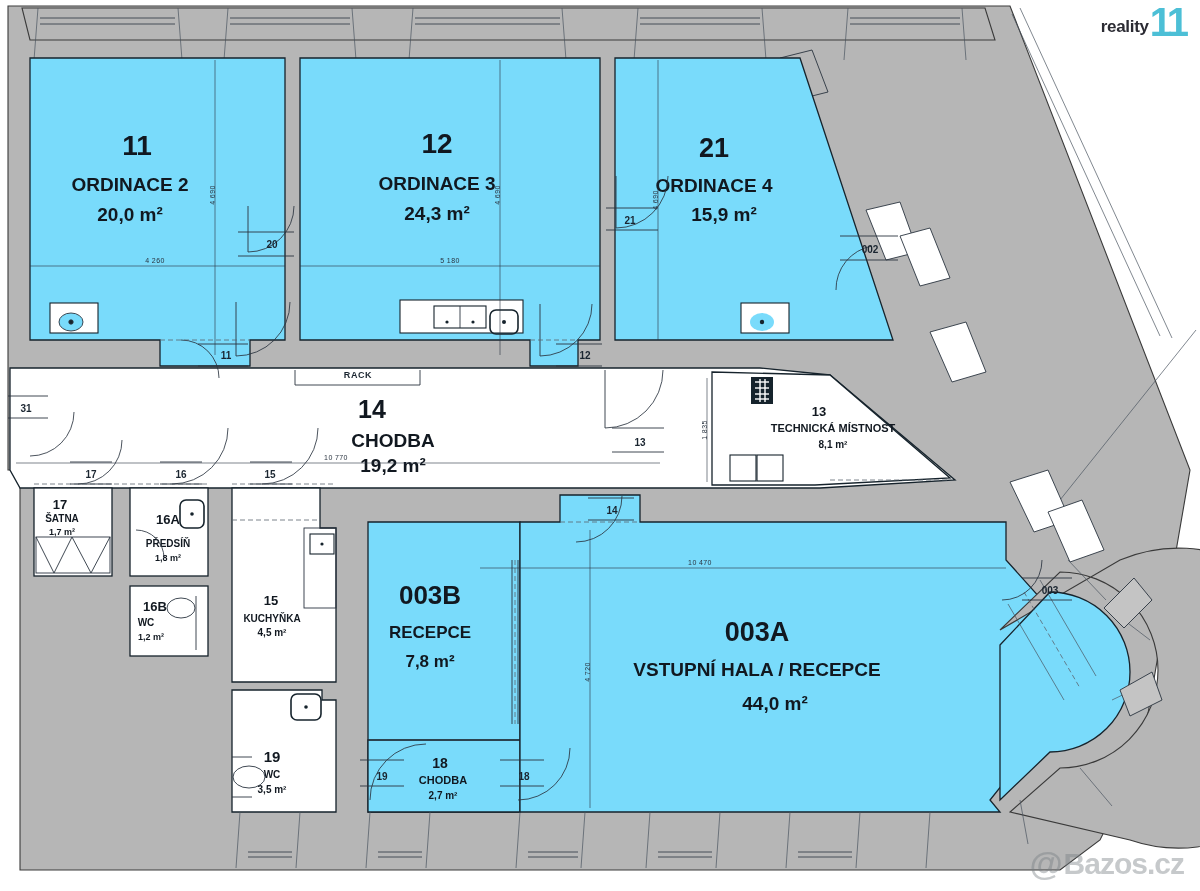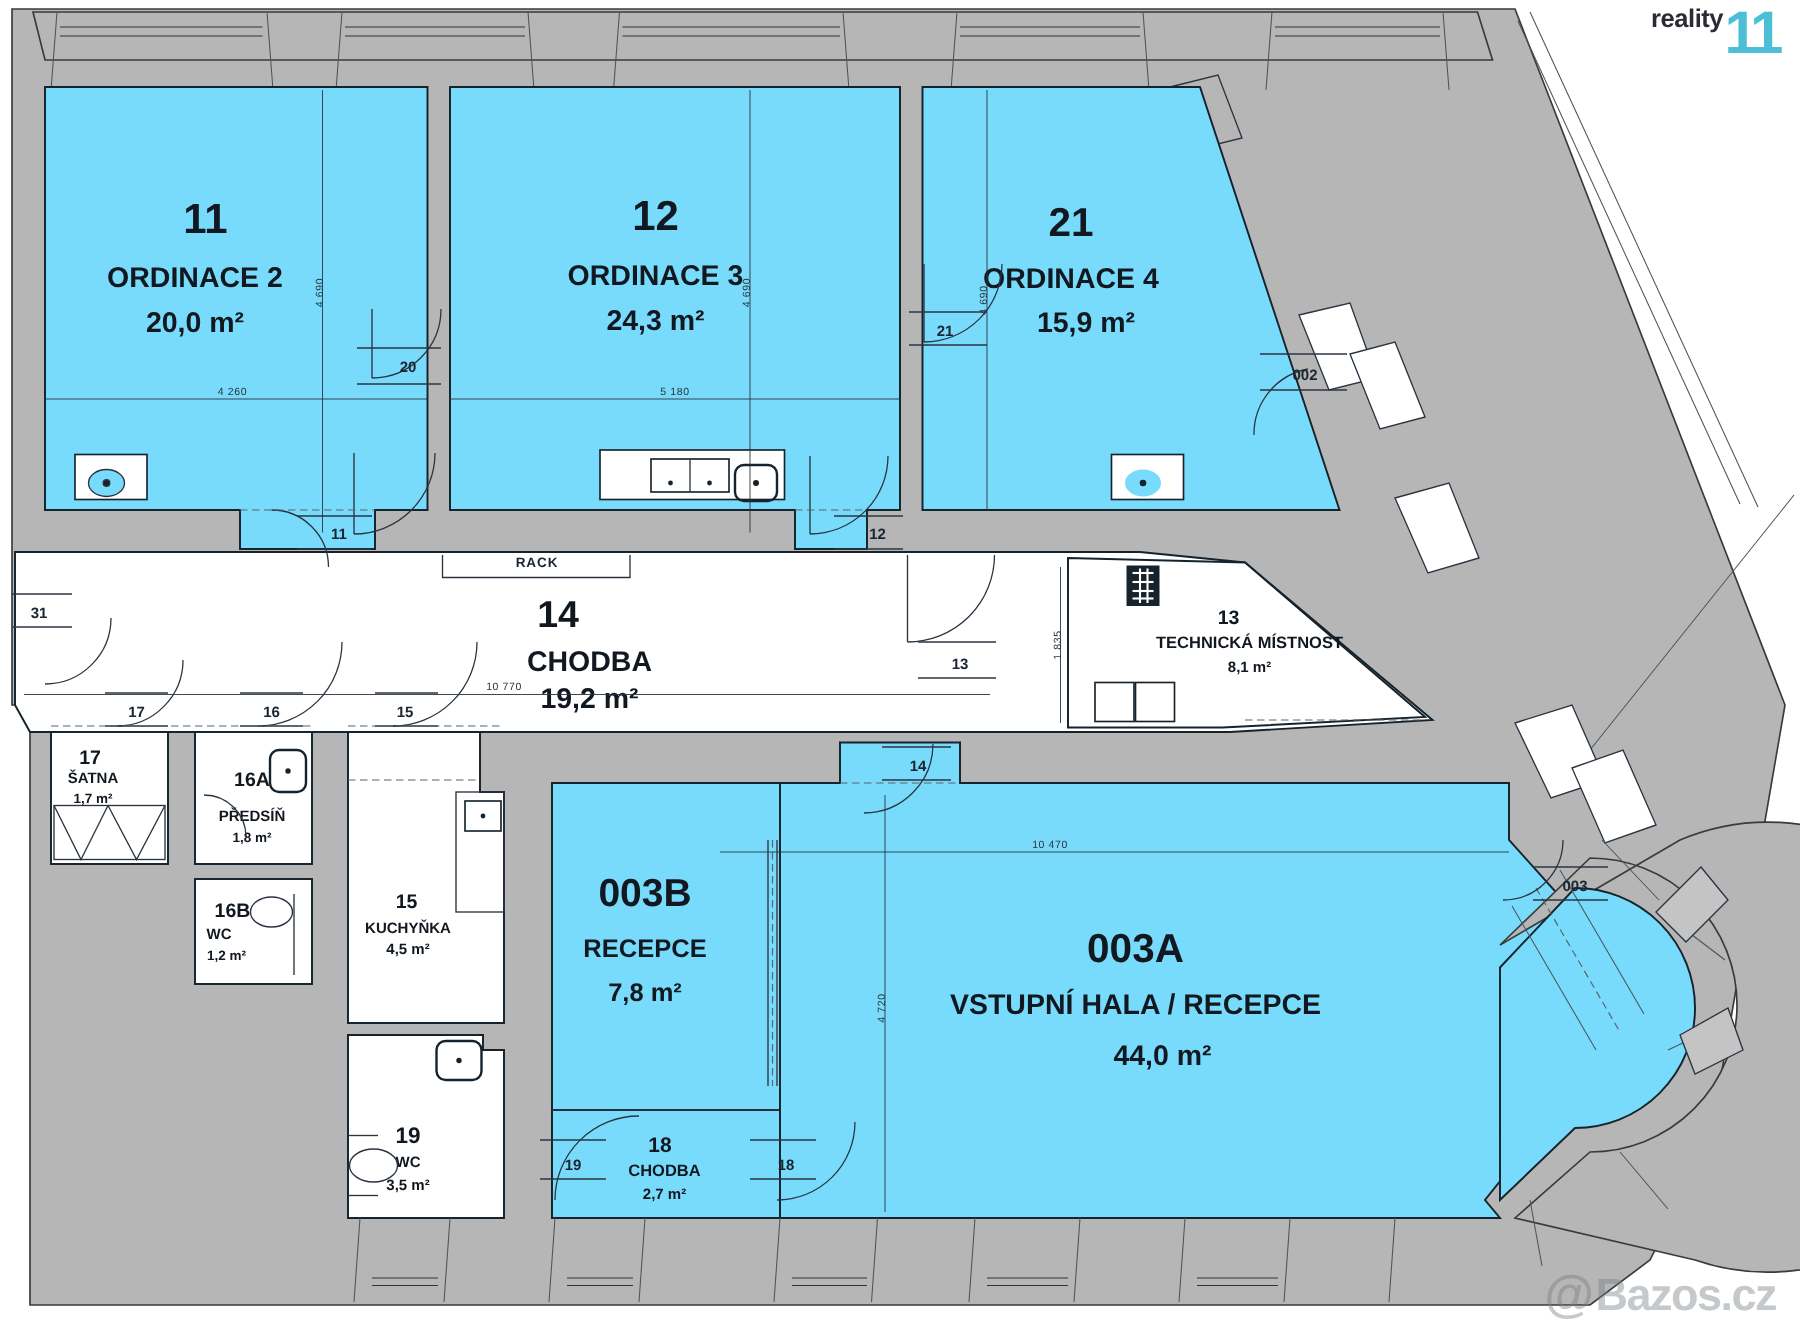--- a/index.html
+++ b/index.html
@@ -25,21 +25,21 @@
   .thinline{fill:none;stroke:#2a3440;stroke-width:0.9;}
   .hairline{fill:none;stroke:#4a5560;stroke-width:0.7;}
   .swing{fill:none;stroke:#2a3440;stroke-width:0.85;}
   .dash{fill:none;stroke:#5b6570;stroke-width:0.8;stroke-dasharray:5 3;}
   .fixture{fill:#ffffff;stroke:#16232c;stroke-width:1.1;}
   .fixture-b{fill:none;stroke:#16232c;stroke-width:1.6;}
   .dimline{fill:none;stroke:#2a3440;stroke-width:0.6;}
   .winline{fill:none;stroke:#2a3440;stroke-width:0.8;}
 
   
-  #logo{position:absolute;right:14px;top:4px;display:flex;align-items:flex-start;gap:1px;}
+  #logo{position:absolute;right:14px;top:4px;display:flex;align-items:flex-end;gap:1px;}
   #logo .word{font-family:"Liberation Sans",sans-serif;font-size:17px;font-weight:700;
                color:#2b2b33;letter-spacing:-0.3px;line-height:1;padding-bottom:5px;}
   #logo .mark{font-family:"Liberation Sans",sans-serif;font-size:40px;font-weight:700;
               color:#4cbfd6;line-height:0.9;letter-spacing:-3px;}
   
   #watermark{position:absolute;right:16px;bottom:8px;font-family:"Liberation Sans",sans-serif;
              font-size:30px;font-weight:700;color:rgba(120,126,132,0.42);letter-spacing:-1px;
              display:flex;align-items:center;gap:2px;}
   #watermark .at{font-size:34px;}
 </style>

